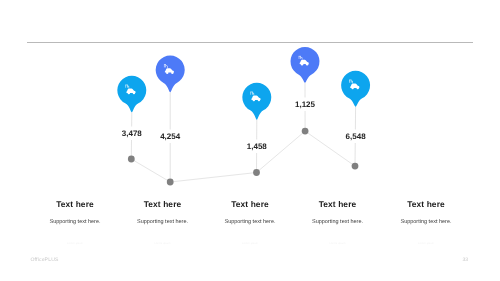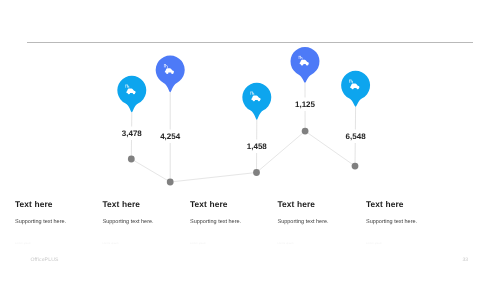--- a/index.html
+++ b/index.html
@@ -2,21 +2,21 @@
 <html><head>
 <meta charset="utf-8">
 <title>Slide</title>
 <style>
   html,body{margin:0;padding:0;}
   body{width:500px;height:281px;background:#ffffff;overflow:hidden;
        font-family:"Liberation Sans",sans-serif;-webkit-font-smoothing:antialiased;-moz-osx-font-smoothing:grayscale;text-rendering:geometricPrecision;}
   .slide{position:relative;width:500px;height:281px;background:#fff;overflow:hidden;}
   .divider{position:absolute;left:27px;top:42px;width:446px;height:1px;background:#b9b9b9;}
   svg.chart{position:absolute;left:0;top:0;width:500px;height:281px;display:block;}
-  .col{position:absolute;}
+  .col{position:absolute;text-align:center;}
   .col .title{font-size:8.4px;font-weight:bold;color:#1d1d1d;line-height:9px;letter-spacing:0.1px;}
   .col .sub{font-size:5.5px;color:#3c3c3c;line-height:6px;margin-top:9.5px;}
   .col .tiny{font-size:2.6px;color:#f2f2f2;line-height:3px;margin-top:17px;letter-spacing:0.1px;}
   .footer{position:absolute;left:30.5px;top:257px;font-size:5.1px;color:#c9c9c9;letter-spacing:.15px;}
   .pageno{position:absolute;left:462.5px;top:257px;font-size:5.1px;color:#cccccc;}
   text.valnum{font-size:8.0px;font-weight:bold;fill:#262626;
               font-family:"Liberation Sans",sans-serif;}
   .col .title,.col .sub,.col .tiny,.footer,.pageno,text.valnum{transform:translateZ(0);}
 </style>
 </head>

